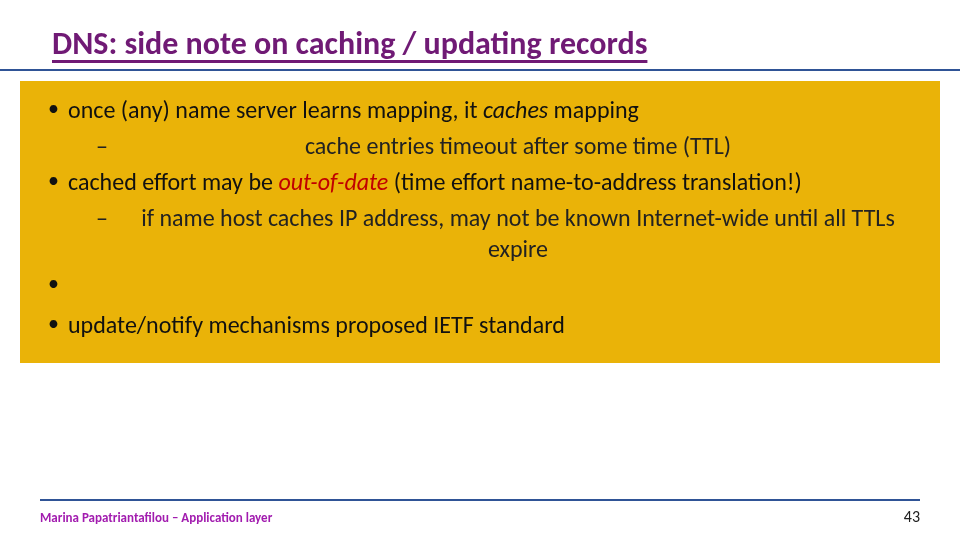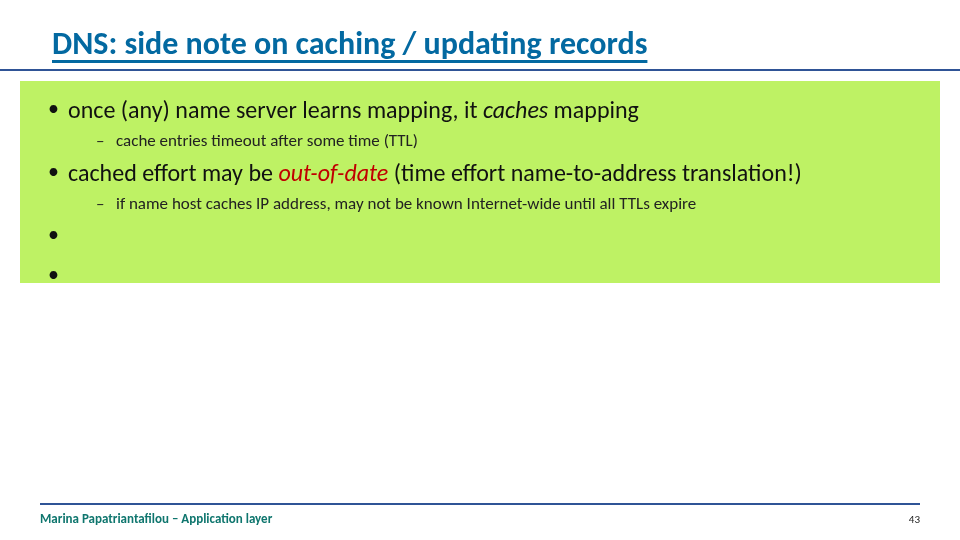--- a/index.html
+++ b/index.html
@@ -1,58 +1,58 @@
 <!DOCTYPE html>
 <html><head>
 <meta charset="utf-8">
 <style>
   * { margin: 0; padding: 0; box-sizing: border-box; }
   html, body { width: 960px; height: 540px; font-family: Calibri, "Segoe UI", Arial, sans-serif; background: #fff; overflow: hidden; }
   .slide { width: 960px; height: 540px; position: relative; padding: 20px 40px 0 40px; }
   .title {
     font-size: 32px;
     font-weight: 700;
-    color: #0369a1;
+    color: #701a75;
     text-decoration: underline;
     text-underline-offset: 6px;
     padding: 4px 12px 2px 12px;
     margin-bottom: 4px;
   }
   .title-rule {
     border: none;
     border-top: 2px solid #2f5496;
     margin: 0 -40px 10px -40px;
   }
   .content-box {
-    background: #bef264;
+    background: #eab308;
     padding: 14px 20px 18px 20px;
     margin: 0 -20px;
   }
   ul.lvl1 { list-style: none; padding-left: 6px; }
   ul.lvl1 > li { position: relative; padding-left: 22px; font-size: 24px; color: #111; margin-bottom: 4px; line-height: 1.28; }
   ul.lvl1 > li::before { content: "•"; position: absolute; left: 2px; top: 0; font-size: 22px; }
   ul.lvl2 { list-style: none; padding-left: 28px; margin-top: 4px; margin-bottom: 6px; }
-  ul.lvl2 > li { position: relative; padding-left: 20px; font-size: 17px; color: #222; line-height: 1.3; }
+  ul.lvl2 > li { position: relative; padding-left: 20px; font-size: 24px; color: #222; line-height: 1.3; text-align: center; }
   ul.lvl2 > li::before { content: "–"; position: absolute; left: 0; top: 0; }
   .italic { font-style: italic; }
   .accent { color: #c00000; font-style: italic; }
   .gap { height: 40px; }
   .footer {
     position: absolute;
     left: 0; right: 0; bottom: 14px;
     padding: 0 40px;
   }
   .footer-rule {
     border: none;
     border-top: 2px solid #2f5496;
     margin-bottom: 6px;
   }
   .footer-row { display: flex; justify-content: space-between; align-items: baseline; }
-  .footer-left { font-size: 13px; font-weight: 700; color: #0f766e; }
-  .footer-right { font-size: 11px; color: #222; }
+  .footer-left { font-size: 13px; font-weight: 700; color: #a21caf; }
+  .footer-right { font-size: 16px; color: #222; }
 </style>
 </head>
 <body>
 
 <div class="slide">
 
   <div class="title">DNS: side note on caching / updating records</div>
   <hr class="title-rule">
 
   <div class="content-box">
@@ -68,20 +68,21 @@
       <li>
         <span>cached effort may be </span><span class="accent">out-of-date</span><span> (time effort name-to-address translation!)</span>
         <ul class="lvl2">
           <li><span>if name host caches IP address, may not be known Internet-wide until all TTLs expire</span></li>
         </ul>
       </li>
 
       <li class="gap" style="list-style:none; padding:0; margin:0;"></li>
 
       <li>
+        <span>update/notify mechanisms proposed IETF standard</span>
       </li>
 
     </ul>
   </div>
 
   <div class="footer">
     <hr class="footer-rule">
     <div class="footer-row">
       <div class="footer-left">Marina Papatriantafilou – Application layer</div>
       <div class="footer-right">43</div>

